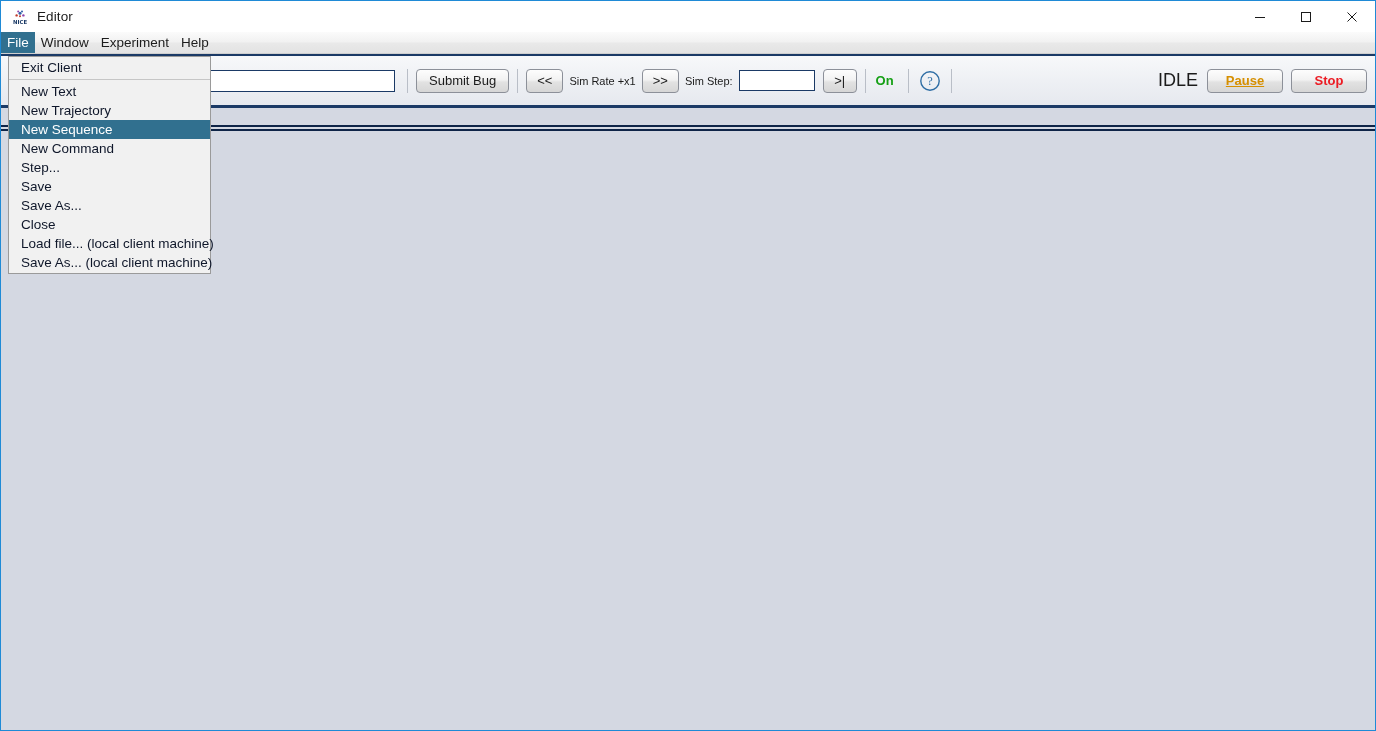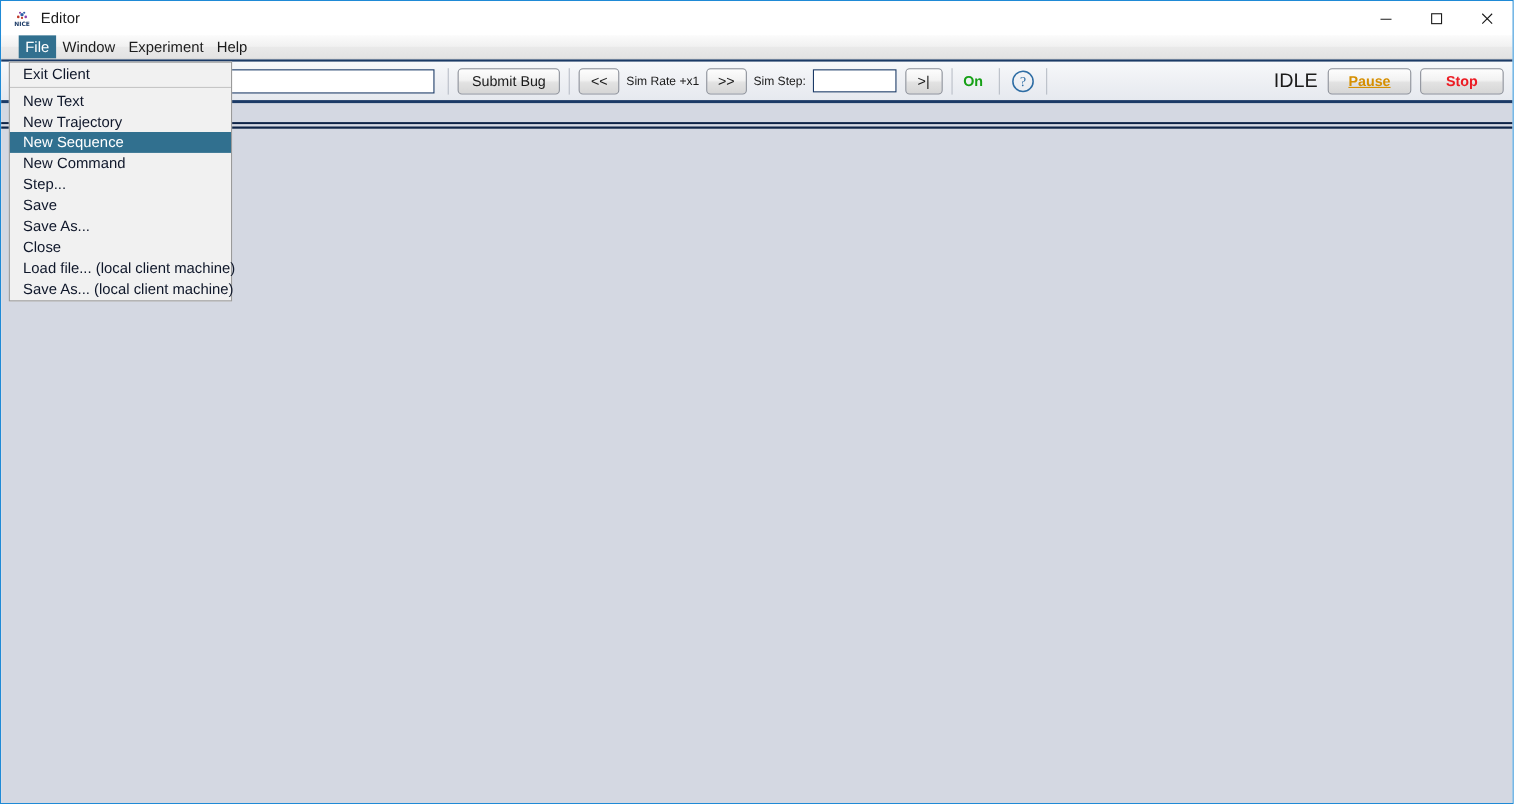--- a/index.html
+++ b/index.html
@@ -65,40 +65,40 @@
   }
   .win-btn svg { display: block; }
 
   
   #menu-bar {
     height: 22px;
     background: linear-gradient(to bottom, #fbfbfb 0%, #f1f1f1 48%, #e9e9e9 52%, #e3e3e3 100%);
     border-bottom: 1px solid #cfcfcf;
     display: flex;
     align-items: stretch;
-    padding-left: 16px;
+    padding-left: 0;
     box-sizing: border-box;
   }
   .menu-bar-item {
     display: flex;
     align-items: center;
     padding: 0 6px;
     font-size: 13.5px;
     color: #1c1c1c;
     white-space: nowrap;
   }
   .menu-bar-item.open {
     background: #31708f;
     color: #ffffff;
   }
 
   
   #toolbar {
     position: relative;
-    height: 40px;
+    height: 54px;
     box-sizing: border-box;
     border-top: 2px solid #1b3a66;
     border-bottom: 3px solid #1b3a66;
     background: linear-gradient(to bottom, #f7f8fa 0%, #eef0f4 50%, #e6e9ef 100%);
     display: flex;
     align-items: center;
     padding: 0 6px;
     overflow: hidden;
   }
   .tb-sep {

